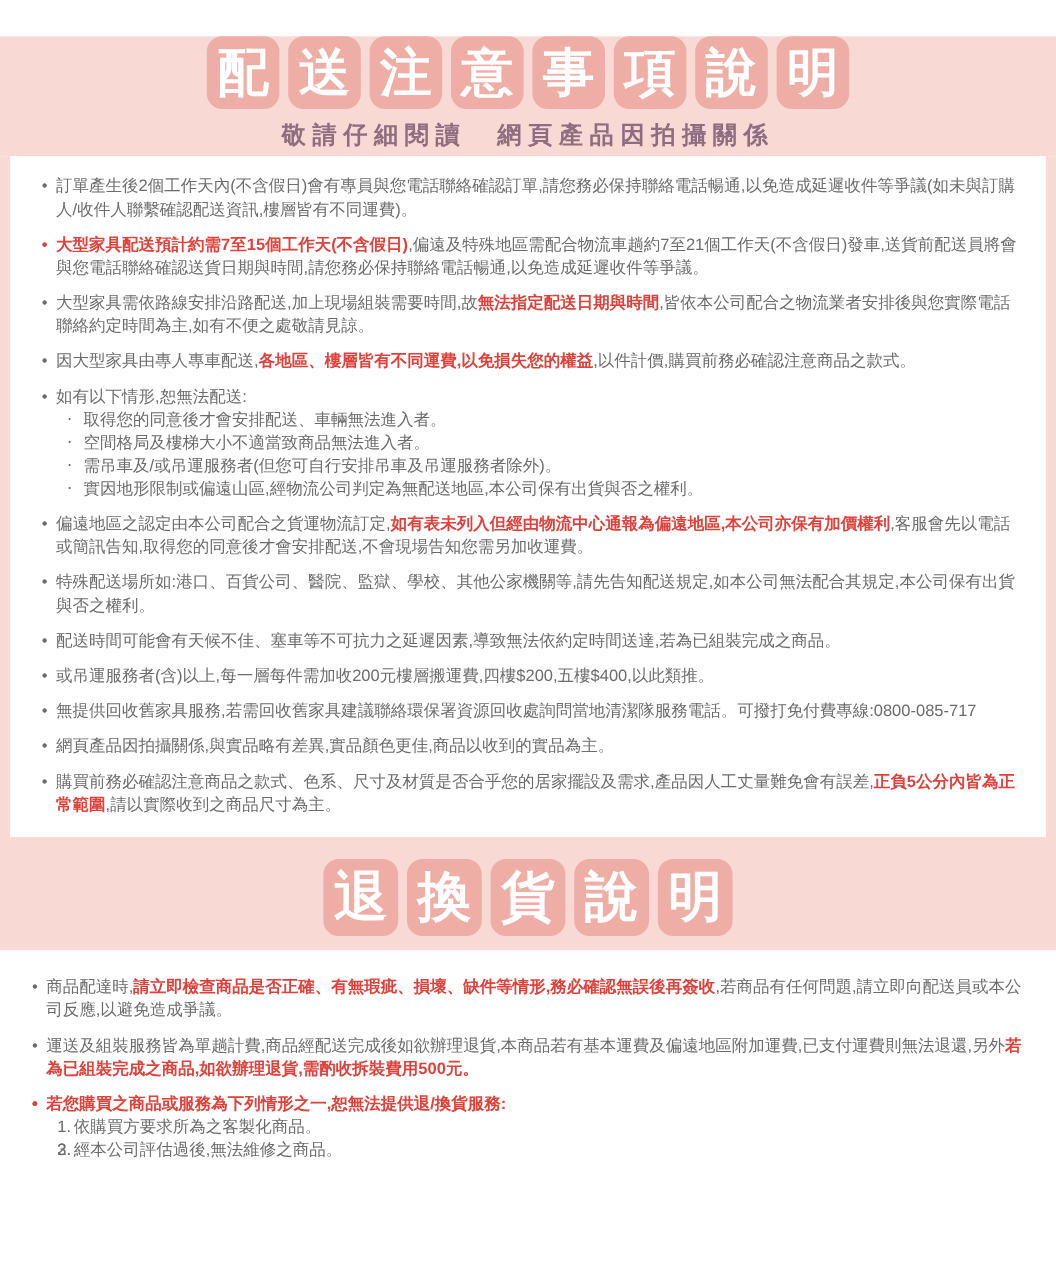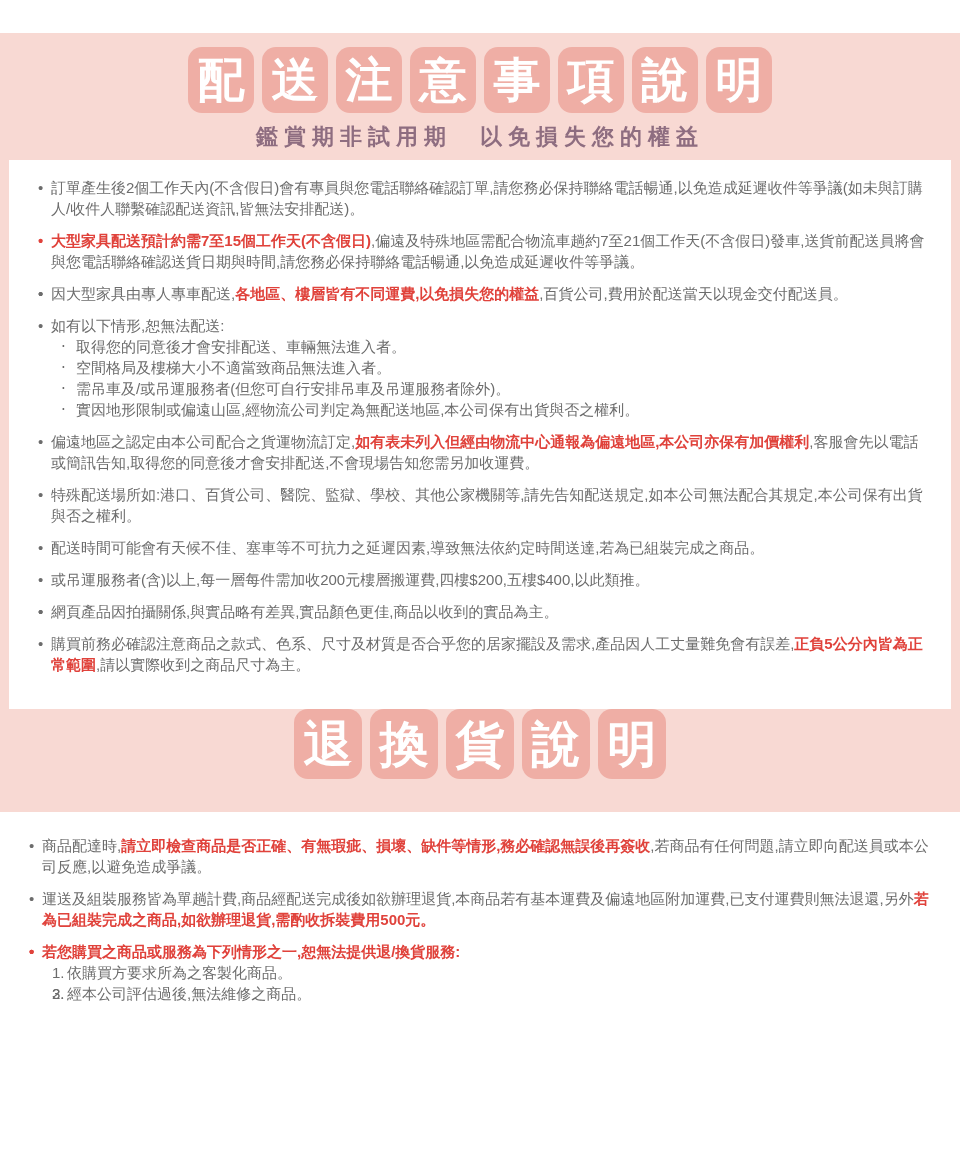--- a/index.html
+++ b/index.html
@@ -15,22 +15,22 @@
   html,body{
     margin:0;padding:0;
     width:960px;height:1152px;overflow:hidden;
     background:var(--page-bg);
     font-family:"Liberation Sans","DejaVu Sans",sans-serif;
   }
   .band{
     background:var(--band-bg);
     text-align:center;
   }
-  .band1{margin-top:33px;height:127px;padding-top:14px;}
-  .band2{height:103px;padding-top:0;}
+  .band1{margin-top:33px;height:109px;}
+  .band2{height:103px;padding-top:20px;}
   .title-row{line-height:0;}
   .char-box{
     display:inline-block;
     width:66px;height:66px;line-height:66px;
     margin:0 4px;
     background:var(--box-bg);
     color:var(--box-text);
     font-size:47px;font-weight:bold;
     border-radius:14px;
     text-align:center;
@@ -67,40 +67,40 @@
   .sub-item{position:relative;padding-left:15px;}
   .sub-marker{position:absolute;left:0;}
 </style>
 </head>
 <body>
 
 <div>
 
   <header class="band band1">
     <div class="title-row"><span class="char-box">配</span><span class="char-box">送</span><span class="char-box">注</span><span class="char-box">意</span><span class="char-box">事</span><span class="char-box">項</span><span class="char-box">說</span><span class="char-box">明</span></div>
-    <div class="subtitle">鑑賞期非試用期　以免損失您的權益</div>
+    <div class="subtitle">敬請仔細閱讀　網頁產品因拍攝關係</div>
   </header>
 
   <section class="section section1">
     <ul class="note-list">
-        <li class="note-item"><span class="marker">•</span><span><span>訂單產生後2個工作天內(不含假日)會有專員與您電話聯絡確認訂單,請您務必保持聯絡電話暢通,以免造成延遲收件等爭議(如未與訂購人/收件人聯繫確認配送資訊,皆無法安排配送)。</span></span></li>
+        <li class="note-item"><span class="marker">•</span><span><span>訂單產生後2個工作天內(不含假日)會有專員與您電話聯絡確認訂單,請您務必保持聯絡電話暢通,以免造成延遲收件等爭議(如未與訂購人/收件人聯繫確認配送資訊,樓層皆有不同運費)。</span></span></li>
         <li class="note-item"><span class="marker red">•</span><span><span class="red">大型家具配送預計約需7至15個工作天(不含假日)</span><span>,偏遠及特殊地區需配合物流車趟約7至21個工作天(不含假日)發車,送貨前配送員將會與您電話聯絡確認送貨日期與時間,請您務必保持聯絡電話暢通,以免造成延遲收件等爭議。</span></span></li>
-        <li class="note-item"><span class="marker">•</span></li>
-        <li class="note-item"><span class="marker">•</span><span><span>因大型家具由專人專車配送,</span><span class="red">各地區、樓層皆有不同運費,以免損失您的權益</span><span>,百貨公司,費用於配送當天以現金交付配送員。</span></span></li>
+        <li class="note-item"><span class="marker">•</span><span><span>大型家具需依路線安排沿路配送,加上現場組裝需要時間,故</span><span class="red">無法指定配送日期與時間</span><span>,皆依本公司配合之物流業者安排後與您實際電話聯絡約定時間為主,如有不便之處敬請見諒。</span></span></li>
+        <li class="note-item"><span class="marker">•</span><span><span>因大型家具由專人專車配送,</span><span class="red">各地區、樓層皆有不同運費,以免損失您的權益</span><span>,以件計價,購買前務必確認注意商品之款式。</span></span></li>
         <li class="note-item"><span class="marker">•</span><span><span>如有以下情形,恕無法配送:</span></span><ul class="sub-list">
             <li class="sub-item"><span class="sub-marker">‧</span><span>取得您的同意後才會安排配送、車輛無法進入者。</span></li>
             <li class="sub-item"><span class="sub-marker">‧</span><span>空間格局及樓梯大小不適當致商品無法進入者。</span></li>
             <li class="sub-item"><span class="sub-marker">‧</span><span>需吊車及/或吊運服務者(但您可自行安排吊車及吊運服務者除外)。</span></li>
             <li class="sub-item"><span class="sub-marker">‧</span><span>實因地形限制或偏遠山區,經物流公司判定為無配送地區,本公司保有出貨與否之權利。</span></li>
           </ul></li>
         <li class="note-item"><span class="marker">•</span><span><span>偏遠地區之認定由本公司配合之貨運物流訂定,</span><span class="red">如有表未列入但經由物流中心通報為偏遠地區,本公司亦保有加價權利</span><span>,客服會先以電話或簡訊告知,取得您的同意後才會安排配送,不會現場告知您需另加收運費。</span></span></li>
         <li class="note-item"><span class="marker">•</span><span><span>特殊配送場所如:港口、百貨公司、醫院、監獄、學校、其他公家機關等,請先告知配送規定,如本公司無法配合其規定,本公司保有出貨與否之權利。</span></span></li>
         <li class="note-item"><span class="marker">•</span><span><span>配送時間可能會有天候不佳、塞車等不可抗力之延遲因素,導致無法依約定時間送達,若為已組裝完成之商品。</span></span></li>
         <li class="note-item"><span class="marker">•</span><span><span>或吊運服務者(含)以上,每一層每件需加收200元樓層搬運費,四樓$200,五樓$400,以此類推。</span></span></li>
-        <li class="note-item"><span class="marker">•</span></li>
+        <li class="note-item"><span class="marker">•</span><span><span>無提供回收舊家具服務,若需回收舊家具建議聯絡環保署資源回收處詢問當地清潔隊服務電話。可撥打免付費專線:0800-085-717</span></span></li>
         <li class="note-item"><span class="marker">•</span><span><span>網頁產品因拍攝關係,與實品略有差異,實品顏色更佳,商品以收到的實品為主。</span></span></li>
         <li class="note-item"><span class="marker">•</span><span><span>購買前務必確認注意商品之款式、色系、尺寸及材質是否合乎您的居家擺設及需求,產品因人工丈量難免會有誤差,</span><span class="red">正負5公分內皆為正常範圍</span><span>,請以實際收到之商品尺寸為主。</span></span></li>
       </ul>
   </section>
 
   <header class="band band2">
     <div class="title-row"><span class="char-box">退</span><span class="char-box">換</span><span class="char-box">貨</span><span class="char-box">說</span><span class="char-box">明</span></div>
   </header>
 
   <section class="section section2">

